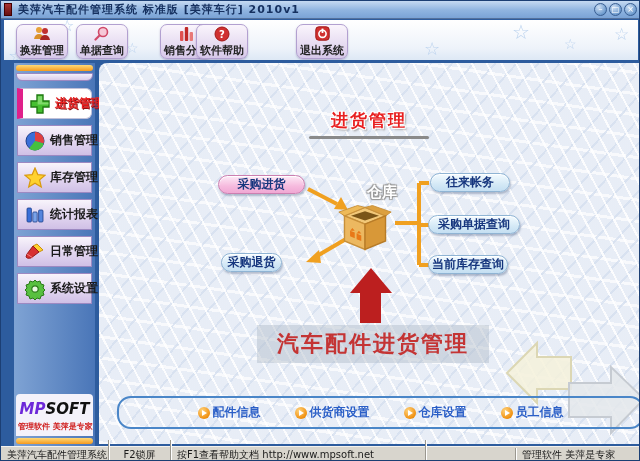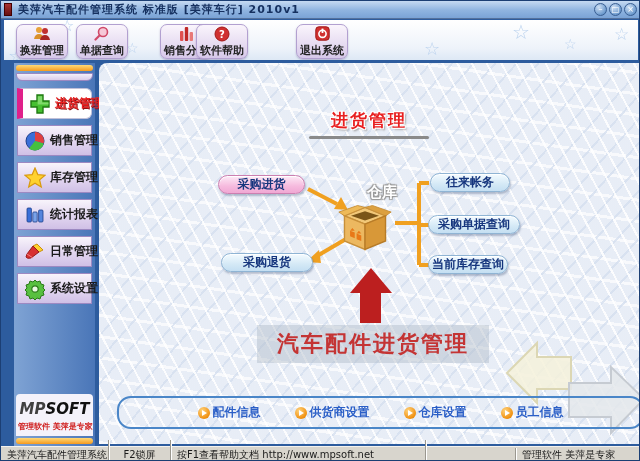--- a/index.html
+++ b/index.html
@@ -60,21 +60,21 @@
     background:#ffffff; border:1px solid #c0c0d8; border-left:6px solid #e0218a; border-radius:0 6px 6px 0;
   }
   .side-item.active .side-label { color:#e82020; text-shadow:1px 1px 0 #8a1010; }
   .side-ico { width:22px; height:22px; display:flex; align-items:center; justify-content:center; flex:none; }
   .side-spacer { flex:1; }
   #logo-area {
     background:#f4f2fa; margin:0 2px; padding:6px 2px 4px 2px; text-align:center;
     border-radius:4px 4px 0 0;
   }
   .logo-line { font-size:15px; font-weight:bold; font-style:italic; letter-spacing:0; }
-  .logo-mp { color:#404040;text-align:right; } .logo-soft { color:#111; }
+  .logo-mp { color:#6d28d9;text-align:right; } .logo-soft { color:#111; }
   .logo-tag { font-size:8px; font-weight:bold; color:#d02020; margin-top:3px; white-space:nowrap; }
   
   #main {
     position:absolute; left:87px; top:0; width:550px; height:381px;
     background-color:#edf1f8; border-radius:8px 0 0 0; overflow:hidden;
     background-image:
       repeating-linear-gradient(62deg, rgba(255,255,255,.85) 0 2px, rgba(255,255,255,0) 2px 13px),
       repeating-linear-gradient(-48deg, rgba(210,221,238,.7) 0 2px, rgba(255,255,255,0) 2px 16px),
       repeating-linear-gradient(8deg, rgba(255,255,255,.6) 0 3px, rgba(222,230,243,.35) 3px 21px);
   }
@@ -301,21 +301,21 @@
           <line x1="247" y1="176" x2="218" y2="193"></line>
           <path d="M296 160 H320 M320 120 V202 M320 120 H330 M320 162 H330 M320 202 H330"></path>
         </g>
         <g fill="#f0a020">
           <polygon points="249,147 235,146 242,134"></polygon>
           <polygon points="207,199 220,187 222,200"></polygon>
         </g>
       </svg>
 
       <div class="pill pill-pink" style="left:119px;top:112px;width:87px;">采购进货</div>
-      <div class="pill pill-blue" style="left:122px;top:190px;width:92px;">采购退货</div>
+      <div class="pill pill-blue" style="left:122px;top:190px;width:61px;">采购退货</div>
 
       <div id="wh-label">仓库</div>
       <div id="wh-box">
         <svg width="56" height="56" viewBox="0 0 60 60">
           <polygon points="8,18 30,9 52,18 30,27" fill="#f2c878" stroke="#c8903a" stroke-width="1.5"></polygon>
           <polygon points="15,18 30,13 45,18 30,23" fill="#7a5518"></polygon>
           <polygon points="8,18 2,14 22,7 30,9" fill="#eeba58" stroke="#c8903a" stroke-width="1"></polygon>
           <polygon points="52,18 58,14 38,7 30,9" fill="#dca040" stroke="#c8903a" stroke-width="1"></polygon>
           <polygon points="8,18 30,27 30,54 8,45" fill="#ecb860" stroke="#c8903a" stroke-width="1.5"></polygon>
           <polygon points="52,18 30,27 30,54 52,45" fill="#d89838" stroke="#b87c28" stroke-width="1.5"></polygon>

